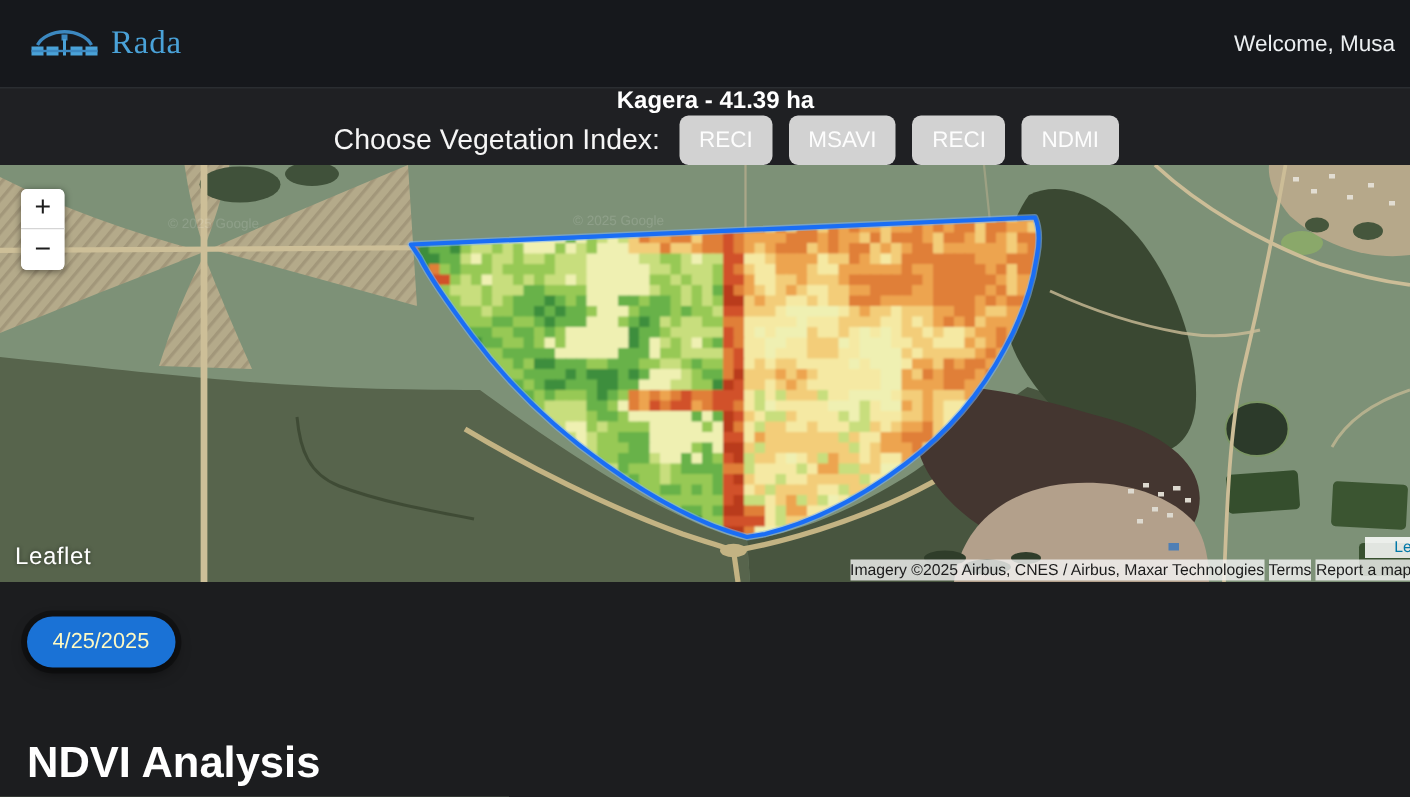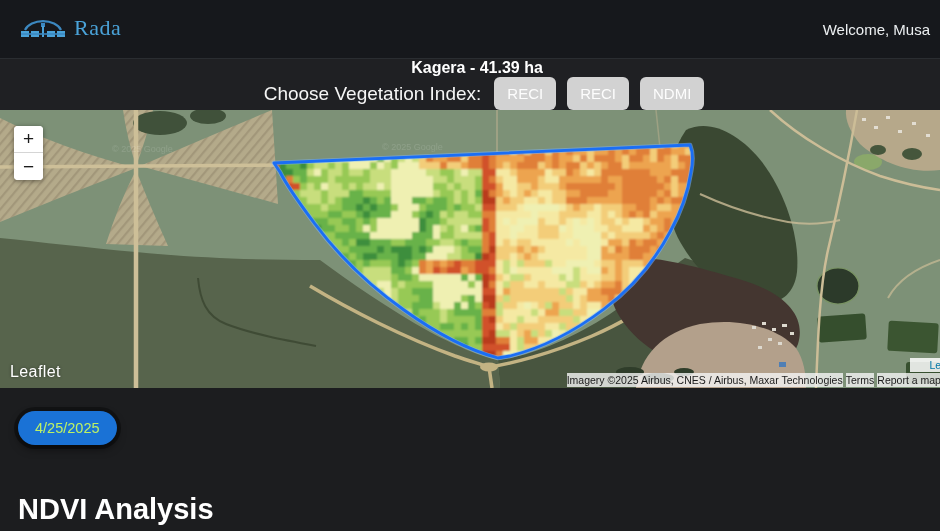--- a/index.html
+++ b/index.html
@@ -44,21 +44,21 @@
                 color:#1b1b1b; text-decoration:none; white-space:nowrap; }
   .leaflet-box { position:absolute; right:-26px; bottom:16px; background:rgba(255,255,255,.85);
                  padding:1px 5px; font-size:10.5px; color:#0078a8; display:flex;
                  align-items:center; gap:3px; z-index:5; text-decoration:none; white-space:nowrap; }
   .ua-flag { width:11px; height:8px; display:inline-block; }
   .ua-flag .t { width:11px; height:4px; background:#0057b8; }
   .ua-flag .b { width:11px; height:4px; background:#ffd700; }
 
   
   .content { padding:23px 18px 0 18px; }
-  .date-pill { display:inline-block; background:var(--badge,#1a72d6); color:#bef264;
+  .date-pill { display:inline-block; background:var(--badge,#1a72d6); color:#fef9c3;
                font-size:14.5px; padding:9px 17px; border-radius:18px; border:none;
                font-family:"Liberation Sans", sans-serif; cursor:pointer;
                box-shadow:0 0 0 4px rgba(0,0,0,.35), 0 4px 9px rgba(0,0,0,.5); }
   .section-title { margin-top:48px; color:#fff; font-size:29px; font-weight:bold; }
 </style>
 </head>
 <body>
 
 <header class="topbar">
   <div class="brand">
@@ -77,20 +77,21 @@
     <span class="brand-name">Rada</span>
   </div>
   <div class="welcome">Welcome, Musa</div>
 </header>
 
 <div class="toolbar">
   <div class="field-title">Kagera - 41.39 ha</div>
   <div class="index-group">
     <span class="chooser-label">Choose Vegetation Index:</span>
     <button class="idx-btn">RECI</button>
+    <button class="idx-btn">MSAVI</button>
     <button class="idx-btn">RECI</button>
     <button class="idx-btn">NDMI</button>
   </div>
 </div>
 
 <div class="map">
   <svg class="base" width="940" height="278" viewBox="0 0 940 278">
     <defs>
       <pattern id="stripes" width="7" height="7" patternUnits="userSpaceOnUse" patternTransform="rotate(40)">
         <rect width="7" height="7" fill="#b4aa8a"></rect>

